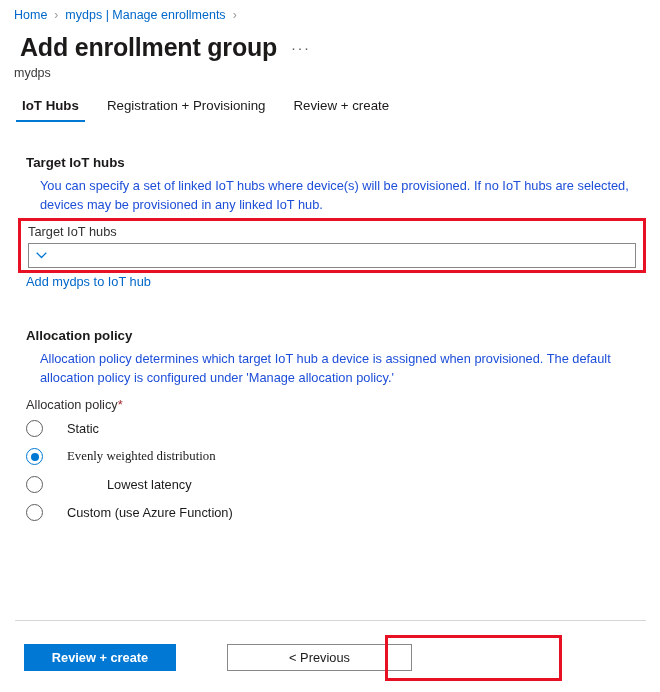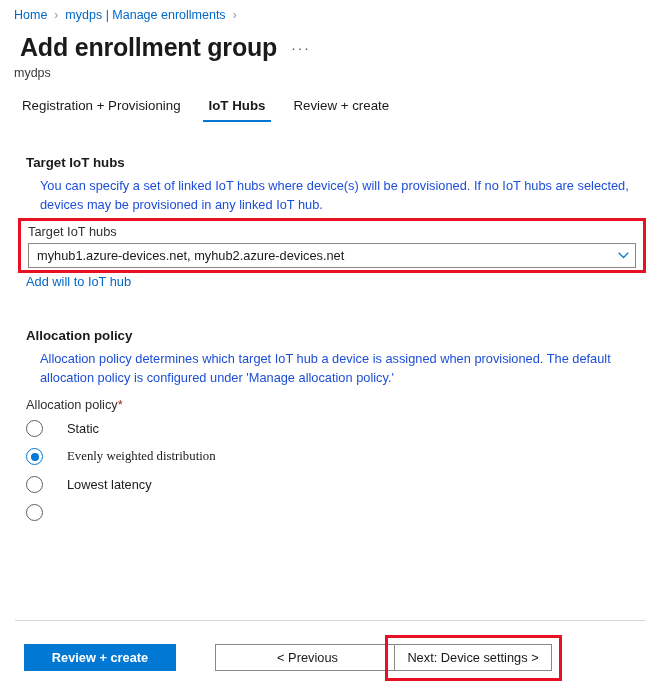--- a/index.html
+++ b/index.html
@@ -148,21 +148,21 @@
     cursor: pointer; white-space: nowrap;
   }
   .btn-primary {
     left: 24px; top: 644px; width: 152px;
     background: #0078d4; color: #ffffff; border: 1px solid #0078d4;
     font-weight: bold;
   }
   .btn-secondary {
     background: #ffffff; color: #1b1a19; border: 1px solid #8a8886;
   }
-  #prev-btn { left: 215px; top: 644px; width: 185px; }
+  #prev-btn { left: 227px; top: 644px; width: 185px; }
   #next-btn { left: 394px; top: 644px; width: 158px; }
   #next-red-box { left: 385px; top: 635px; width: 177px; height: 46px; }
 </style>
 </head>
 <body>
 
 <div class="page">
 
   <div class="breadcrumb">
     <span class="crumb-link">Home</span>
@@ -171,66 +171,65 @@
     <span class="crumb-sep">›</span>
   </div>
 
   <div class="title-row">
     <span class="page-title">Add enrollment group</span>
     <span class="ellipsis-btn">···</span>
   </div>
   <div class="subtitle">mydps</div>
 
   <div class="tabs">
+    <div class="tab active">IoT Hubs</div>
     <div class="tab">Registration + Provisioning</div>
-    <div class="tab active">IoT Hubs</div>
     <div class="tab">Review + create</div>
   </div>
 
   <div class="section-h" style="top:155px;">Target IoT hubs</div>
   <div class="section-p" style="top:176px;">You can specify a set of linked IoT hubs where device(s) will be provisioned. If no IoT hubs are selected, devices may be provisioned in any linked IoT hub.</div>
 
   <div class="red-box" id="hub-red-box"></div>
 
   <div class="field-label">Target IoT hubs</div>
 
   <div class="combo">
-    <span class="combo-value">myhub1.azure-devices.net, myhub2.azure-devices.net</span>
     <span class="chev">
       <svg width="11" height="7" viewBox="0 0 11 7">
           <path d="M0.7 0.7 L5.5 5.5 L10.3 0.7" fill="none" stroke="#0078d4" stroke-width="1.3"></path>
         </svg>
     </span>
   </div>
 
-  <div class="link">Add will to IoT hub</div>
+  <div class="link">Add mydps to IoT hub</div>
 
   <div class="section-h" style="top:328px;">Allocation policy</div>
   <div class="section-p" style="top:349px;">Allocation policy determines which target IoT hub a device is assigned when provisioned. The default allocation policy is configured under 'Manage allocation policy.'</div>
 
   <div class="req-label">
     <span>Allocation policy</span><span class="req-star">*</span>
   </div>
 
   <div class="radio-row" style="top:420px;">
     <span class="radio"></span>
     <span class="radio-label">Static</span>
   </div>
   <div class="radio-row" style="top:448px;font-family:Liberation Serif, serif;">
     <span class="radio checked"></span>
     <span class="radio-label">Evenly weighted distribution</span>
   </div>
-  <div class="radio-row" style="top:476px;">
+  <div class="radio-row" style="top:476px;gap:40px;">
     <span class="radio"></span>
     <span class="radio-label">Lowest latency</span>
   </div>
   <div class="radio-row" style="top:504px;">
     <span class="radio"></span>
+    <span class="radio-label">Custom (use Azure Function)</span>
   </div>
 
   <div class="divider"></div>
 
   <div class="btn btn-primary">Review + create</div>
   <div class="btn btn-secondary" id="prev-btn">&lt; Previous</div>
-  <div class="btn btn-secondary" id="next-btn">Next: Device settings &gt;</div>
   <div class="red-box" id="next-red-box"></div>
 
 </div>
 
 </body></html>

